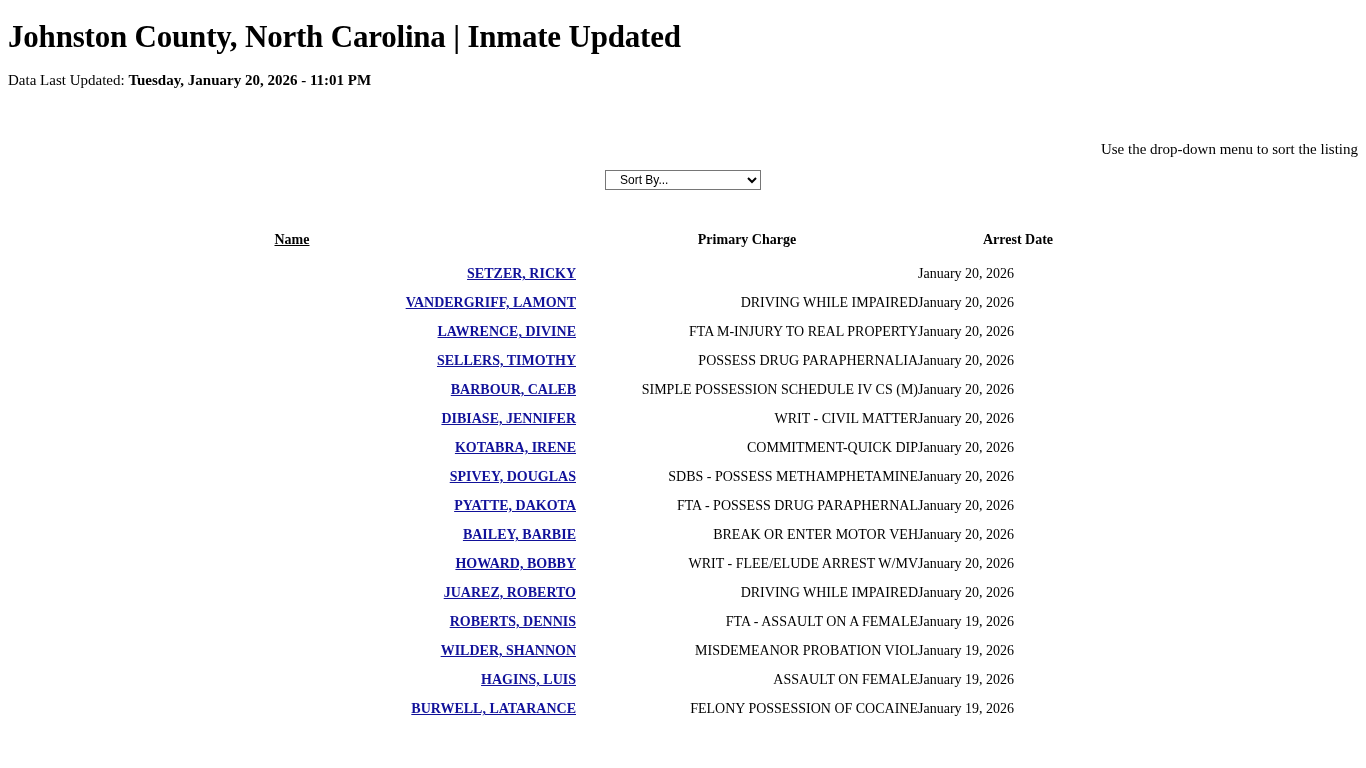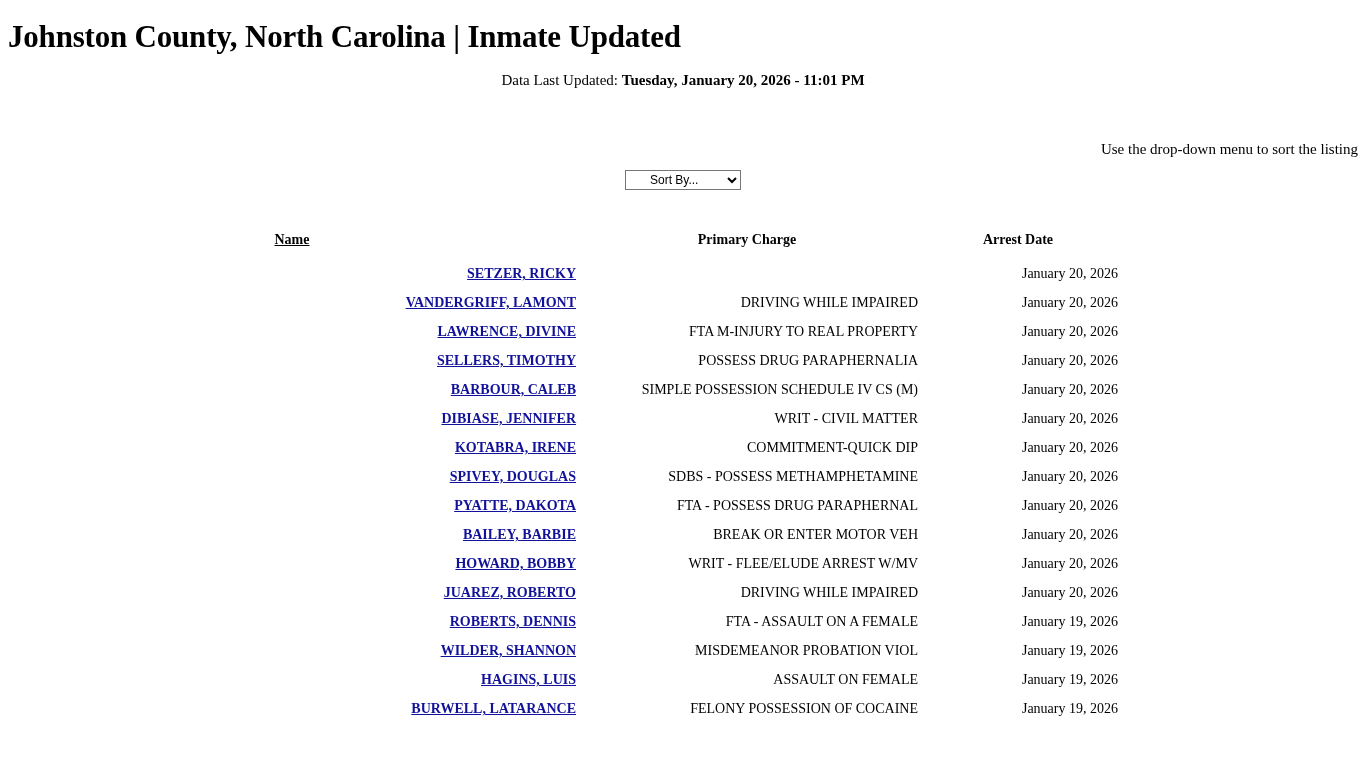--- a/index.html
+++ b/index.html
@@ -26,42 +26,42 @@
     margin: 12px 0 18px 0;
     line-height: 1.1;
     letter-spacing: -0.2px;
   }
   p.intro {
     margin: 0 0 24px 0;
     font-size: 15px;
     line-height: 1.3;
   }
   .updated-line {
-    text-align: center;
+    text-align: left;
     font-size: 15px;
     margin: 0 0 52px 0;
   }
   .updated-line .stamp {
     font-weight: bold;
   }
   .sort-instructions {
     text-align: right;
     font-size: 15px;
     margin: 0 0 12px 0;
   }
   .sort-wrap {
     text-align: center;
     margin-bottom: 42px;
   }
   select.sort-select {
     font-family: "Liberation Sans", sans-serif;
     font-size: 12px;
-    width: 116px;
+    width: 156px;
     height: 20px;
-    padding: 1px 20px;
+    padding: 1px 10px;
     border: 1px solid #767676;
     background: #ffffff;
     color: #000000;
   }
   table.inmates {
     border-collapse: collapse;
     width: 100%;
     table-layout: fixed;
   }
   table.inmates th {
@@ -89,21 +89,20 @@
     text-decoration: underline;
     font-weight: bold;
     font-size: 14px;
   }
   td.charge-cell {
     text-align: right;
     padding-left: 34px;
   }
   th.charge-head { text-align: left; padding-left: 34px; }
   td.date-cell {
-    text-align: right;
     padding-right: 0;
   }
   th.date-head { text-align: right; }
   td.rest-cell, th.rest-head { }
 </style>
 </head>
 <body>
 
 <div class="page">
 

